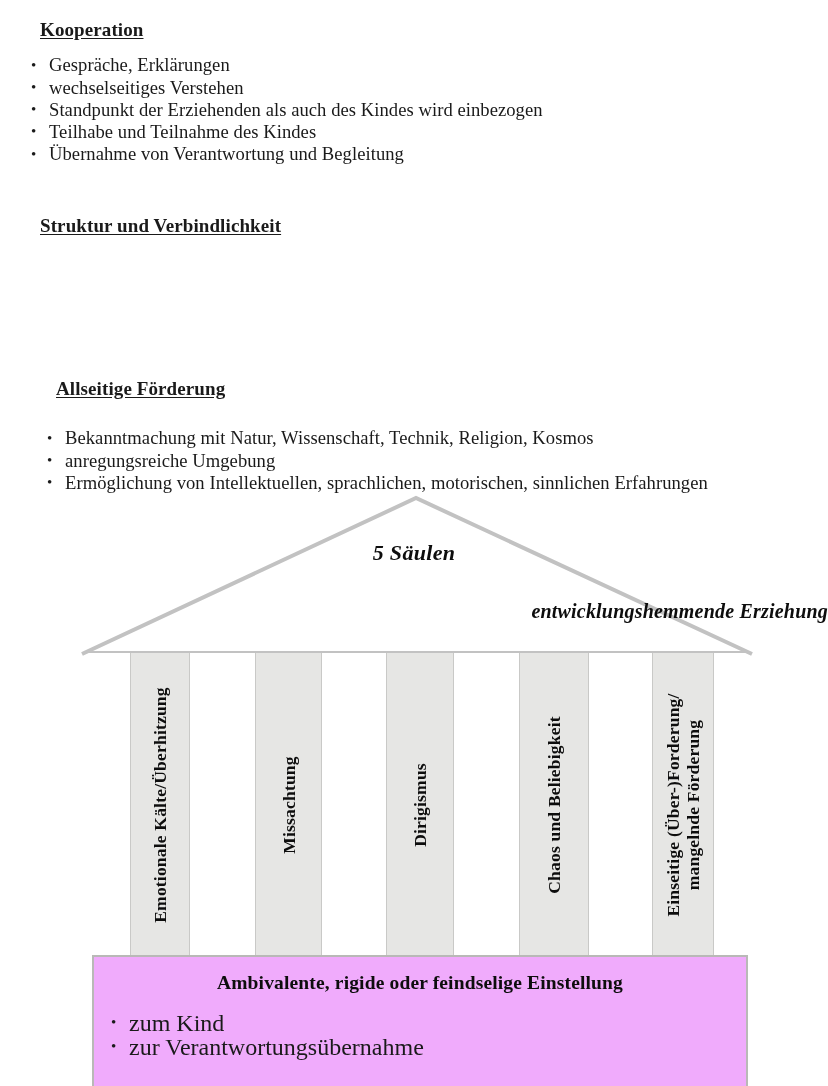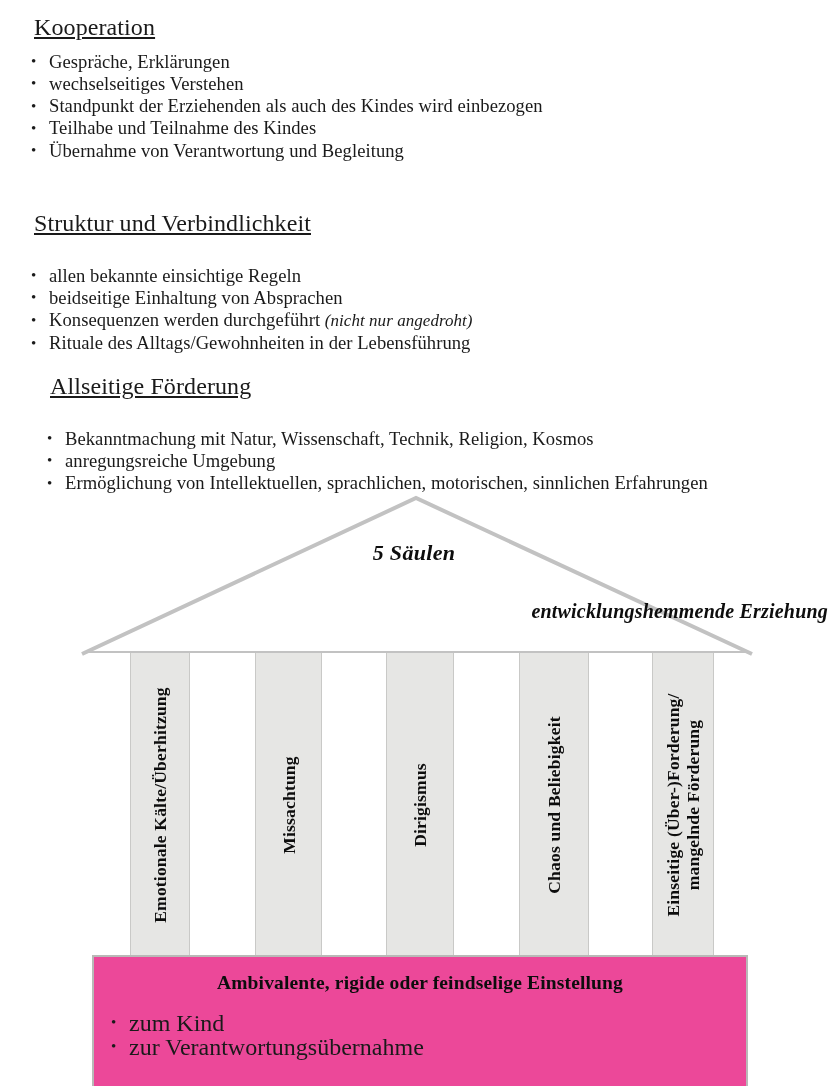--- a/index.html
+++ b/index.html
@@ -22,26 +22,26 @@
 
   
   .doc-text {
     position: absolute;
     left: 28px;
     top: 0;
     width: 772px;
   }
   .section { margin: 0 0 0 0; }
   .section-heading {
-    font-size: 24px;
+    font-size: 19px;
     line-height: 1.28;
-    font-weight: 400;
+    font-weight: 700;
     text-decoration: underline;
     text-underline-offset: 2px;
-    margin: 6px;
+    margin: 12px;
     padding: 0;
     letter-spacing: 0.1px;
   }
   .bullets {
     list-style: none;
     margin: 0;
     padding: 0;
   }
   .bullets li {
     position: relative;
@@ -142,21 +142,21 @@
 
   
   .base-box {
     position: absolute;
     left: 92px;
     top: 467px;
     width: 656px;
     height: 131px;
     border: 2px solid #b9b9b7;
     border-bottom: none;
-    background: #ec4899;
+    background: #f0abfc;
     box-sizing: border-box;
   }
   .base-title {
     text-align: center;
     font-weight: bold;
     font-size: 19.5px;
     margin-top: 15px;
     letter-spacing: 0.15px;
     color: #0d0d0d;
   }
@@ -193,26 +193,20 @@
         <li>Gespräche, Erklärungen</li>
         <li>wechselseitiges Verstehen</li>
         <li>Standpunkt der Erziehenden als auch des Kindes wird einbezogen</li>
         <li>Teilhabe und Teilnahme des Kindes</li>
         <li>Übernahme von Verantwortung und Begleitung</li>
       </ul>
     </div>
 
     <div class="section sec2">
       <div class="section-heading">Struktur und Verbindlichkeit</div>
-      <ul class="bullets">
-        <li>allen bekannte einsichtige Regeln</li>
-        <li>beidseitige Einhaltung von Absprachen</li>
-        <li><span>Konsequenzen werden durchgeführt </span><span class="paren-italic">(nicht nur angedroht)</span></li>
-        <li>Rituale des Alltags/Gewohnheiten in der Lebensführung</li>
-      </ul>
     </div>
 
     <div class="section sec3">
       <div class="section-heading">Allseitige Förderung</div>
       <ul class="bullets">
         <li>Bekanntmachung mit Natur, Wissenschaft, Technik, Religion, Kosmos</li>
         <li>anregungsreiche Umgebung</li>
         <li>Ermöglichung von Intellektuellen, sprachlichen, motorischen, sinnlichen Erfahrungen</li>
       </ul>
     </div>

